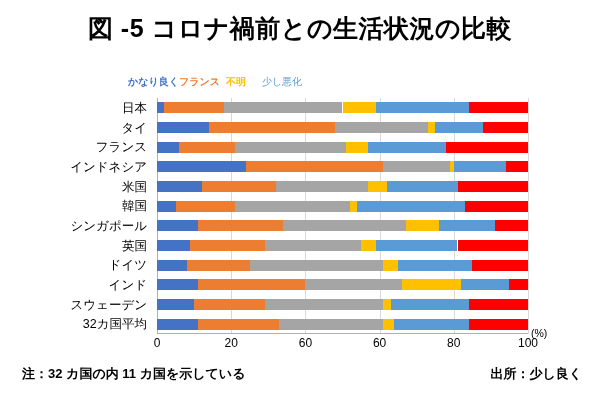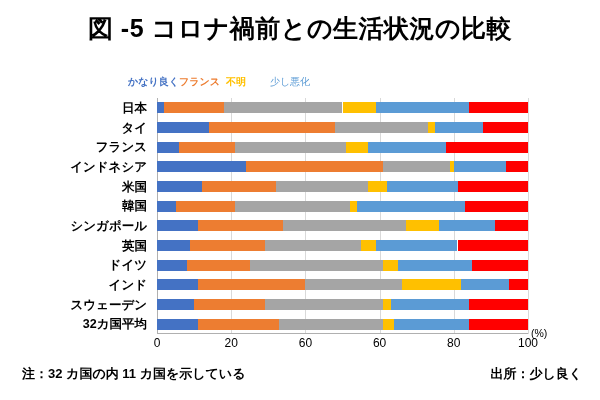--- a/index.html
+++ b/index.html
@@ -53,21 +53,21 @@
     font-size: 10px;
     font-weight: bold;
     line-height: 16px;
   }
   .legend-item.faint {
     font-weight: normal;
   }
   .lg-0 { margin-right: 0px; }
   .lg-1 { margin-right: 6px; }
   .lg-2 { margin-right: 0px; }
-  .lg-3 { margin-right: 24px; }
+  .lg-3 { margin-right: 16px; }
   .lg-4 { margin-right: 12px; }
   .lg-5 { margin-right: 0px; }
 
   
   .plot {
     position: absolute;
     left: 157px;
     top: 98px;
     width: 371px;
     height: 236px;
@@ -109,21 +109,20 @@
     height: 11px;
   }
 
   
   .cats {
     position: absolute;
     left: 0;
     top: 98px;
     width: 152px;
     height: 236px;
-    font-weight: bold;
   }
   .cat {
     position: absolute;
     right: 5px;
     width: 150px;
     text-align: right;
     font-size: 12.5px;
     line-height: 14px;
     white-space: nowrap;
   }

